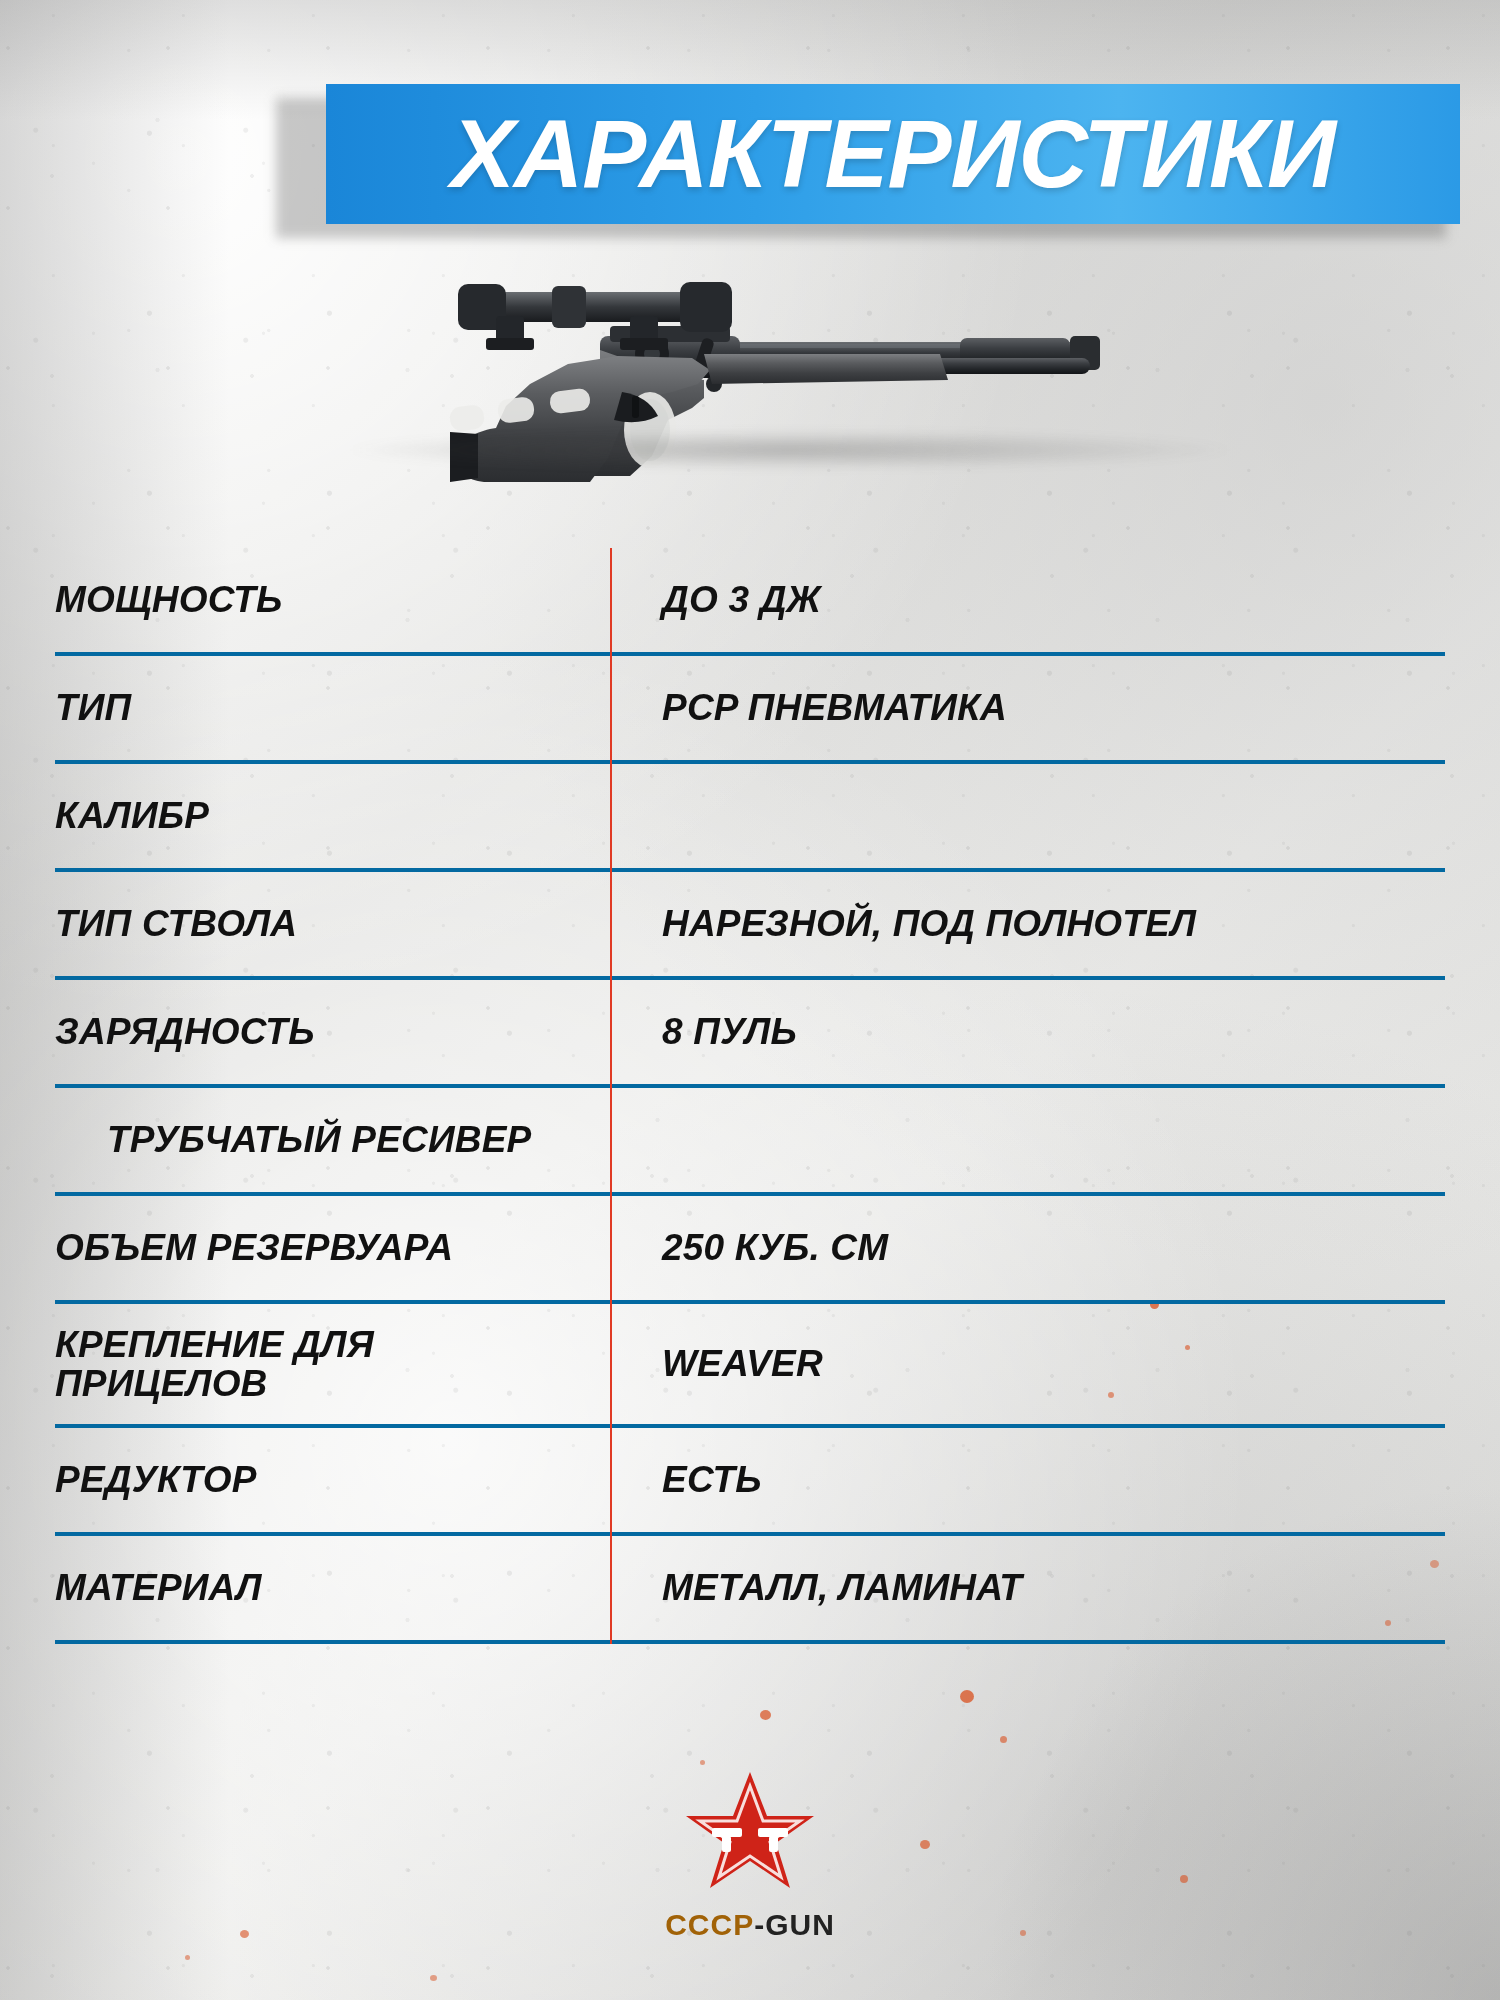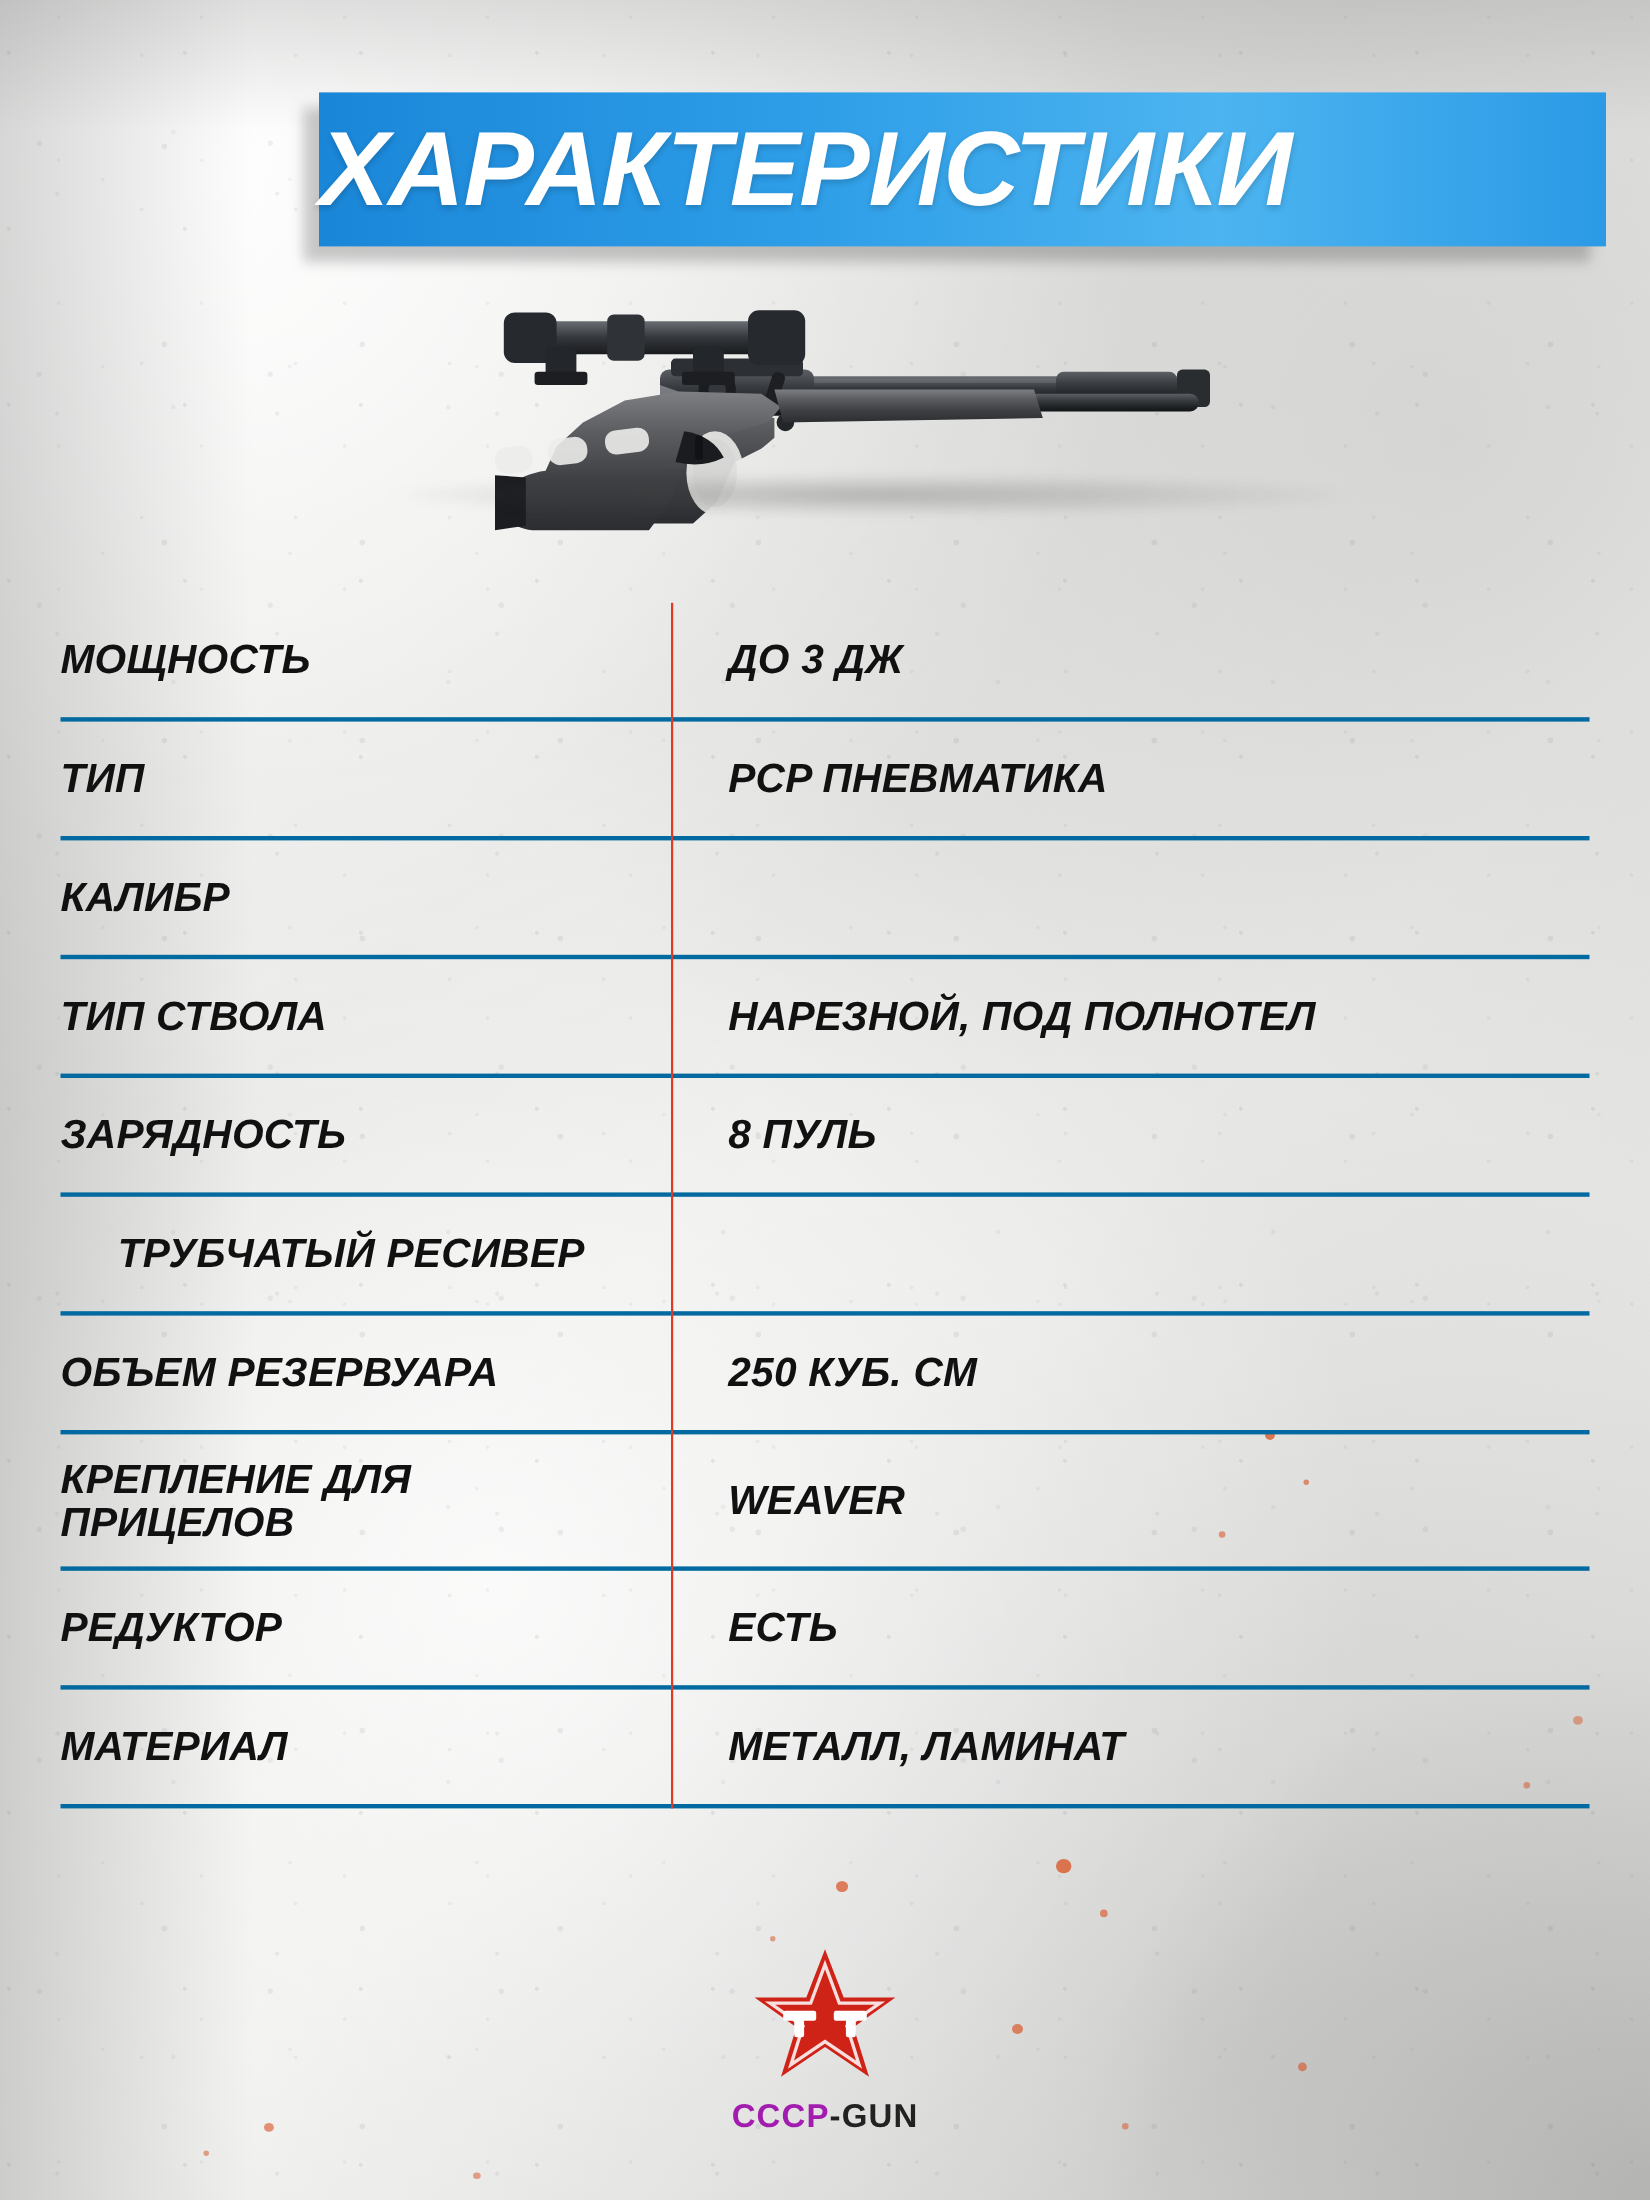--- a/index.html
+++ b/index.html
@@ -82,20 +82,22 @@
     height: 100%;
     background: rgba(60,60,60,.28);
     filter: blur(6px);
   }
   .banner {
     position: absolute;
     inset: 0;
     background: linear-gradient(90deg, #1a86d8 0%, #2e9ee8 38%, #4cb4f0 70%, #2b9ae6 100%);
     display: flex;
     align-items: center;
+    justify-content: center;
+    margin-left: 36px;
   }
   .banner-title {
     font-family: "Liberation Sans", sans-serif;
     font-weight: 700;
     font-style: italic;
     font-size: 96px;
     letter-spacing: -1px;
     color: #ffffff;
     white-space: nowrap;
     text-shadow: 0 3px 6px rgba(0,0,0,.18);
@@ -184,21 +186,21 @@
     position: relative;
   }
   .logo-text {
     margin-top: 12px;
     font-family: "Liberation Sans", sans-serif;
     font-weight: 700;
     font-size: 30px;
     letter-spacing: 1px;
     color: #222;
   }
-  .logo-text .red { color: #a21caf; }
+  .logo-text .red { color: #a16207; }
 </style>
 </head>
 <body>
 
 <div class="bg"></div>
 <div class="bg-noise"></div>
 <div class="bg-dark-left"></div>
 <div class="bg-dark-top"></div>
 <div class="bg-dark-corner"></div>
 

